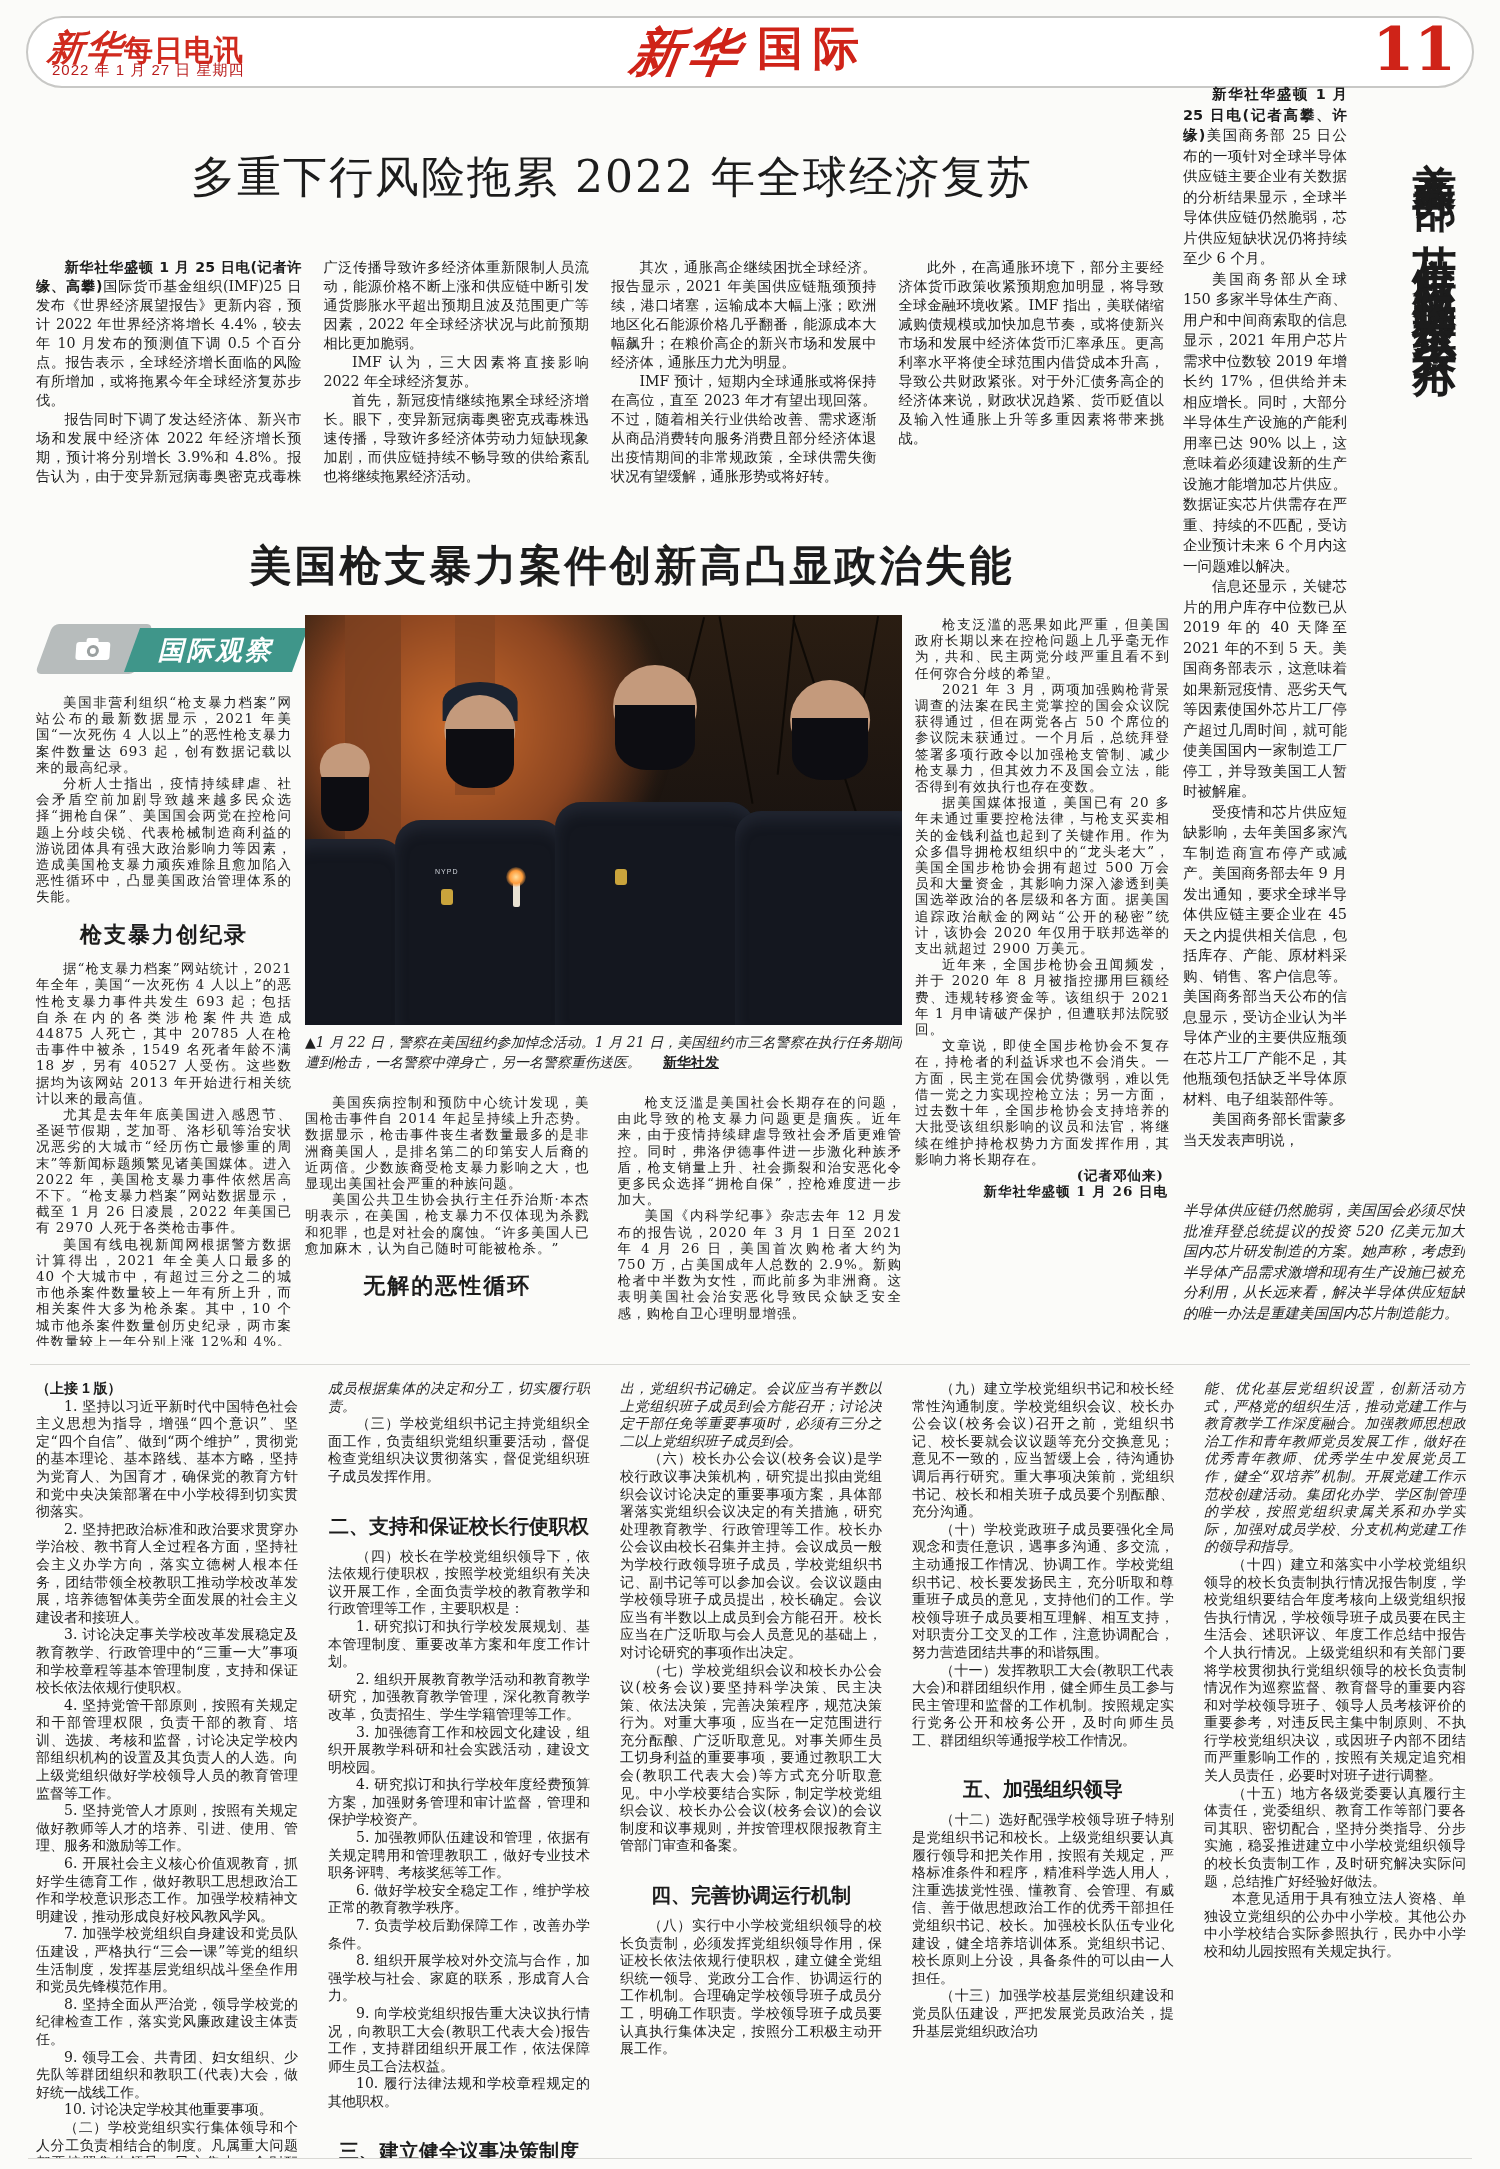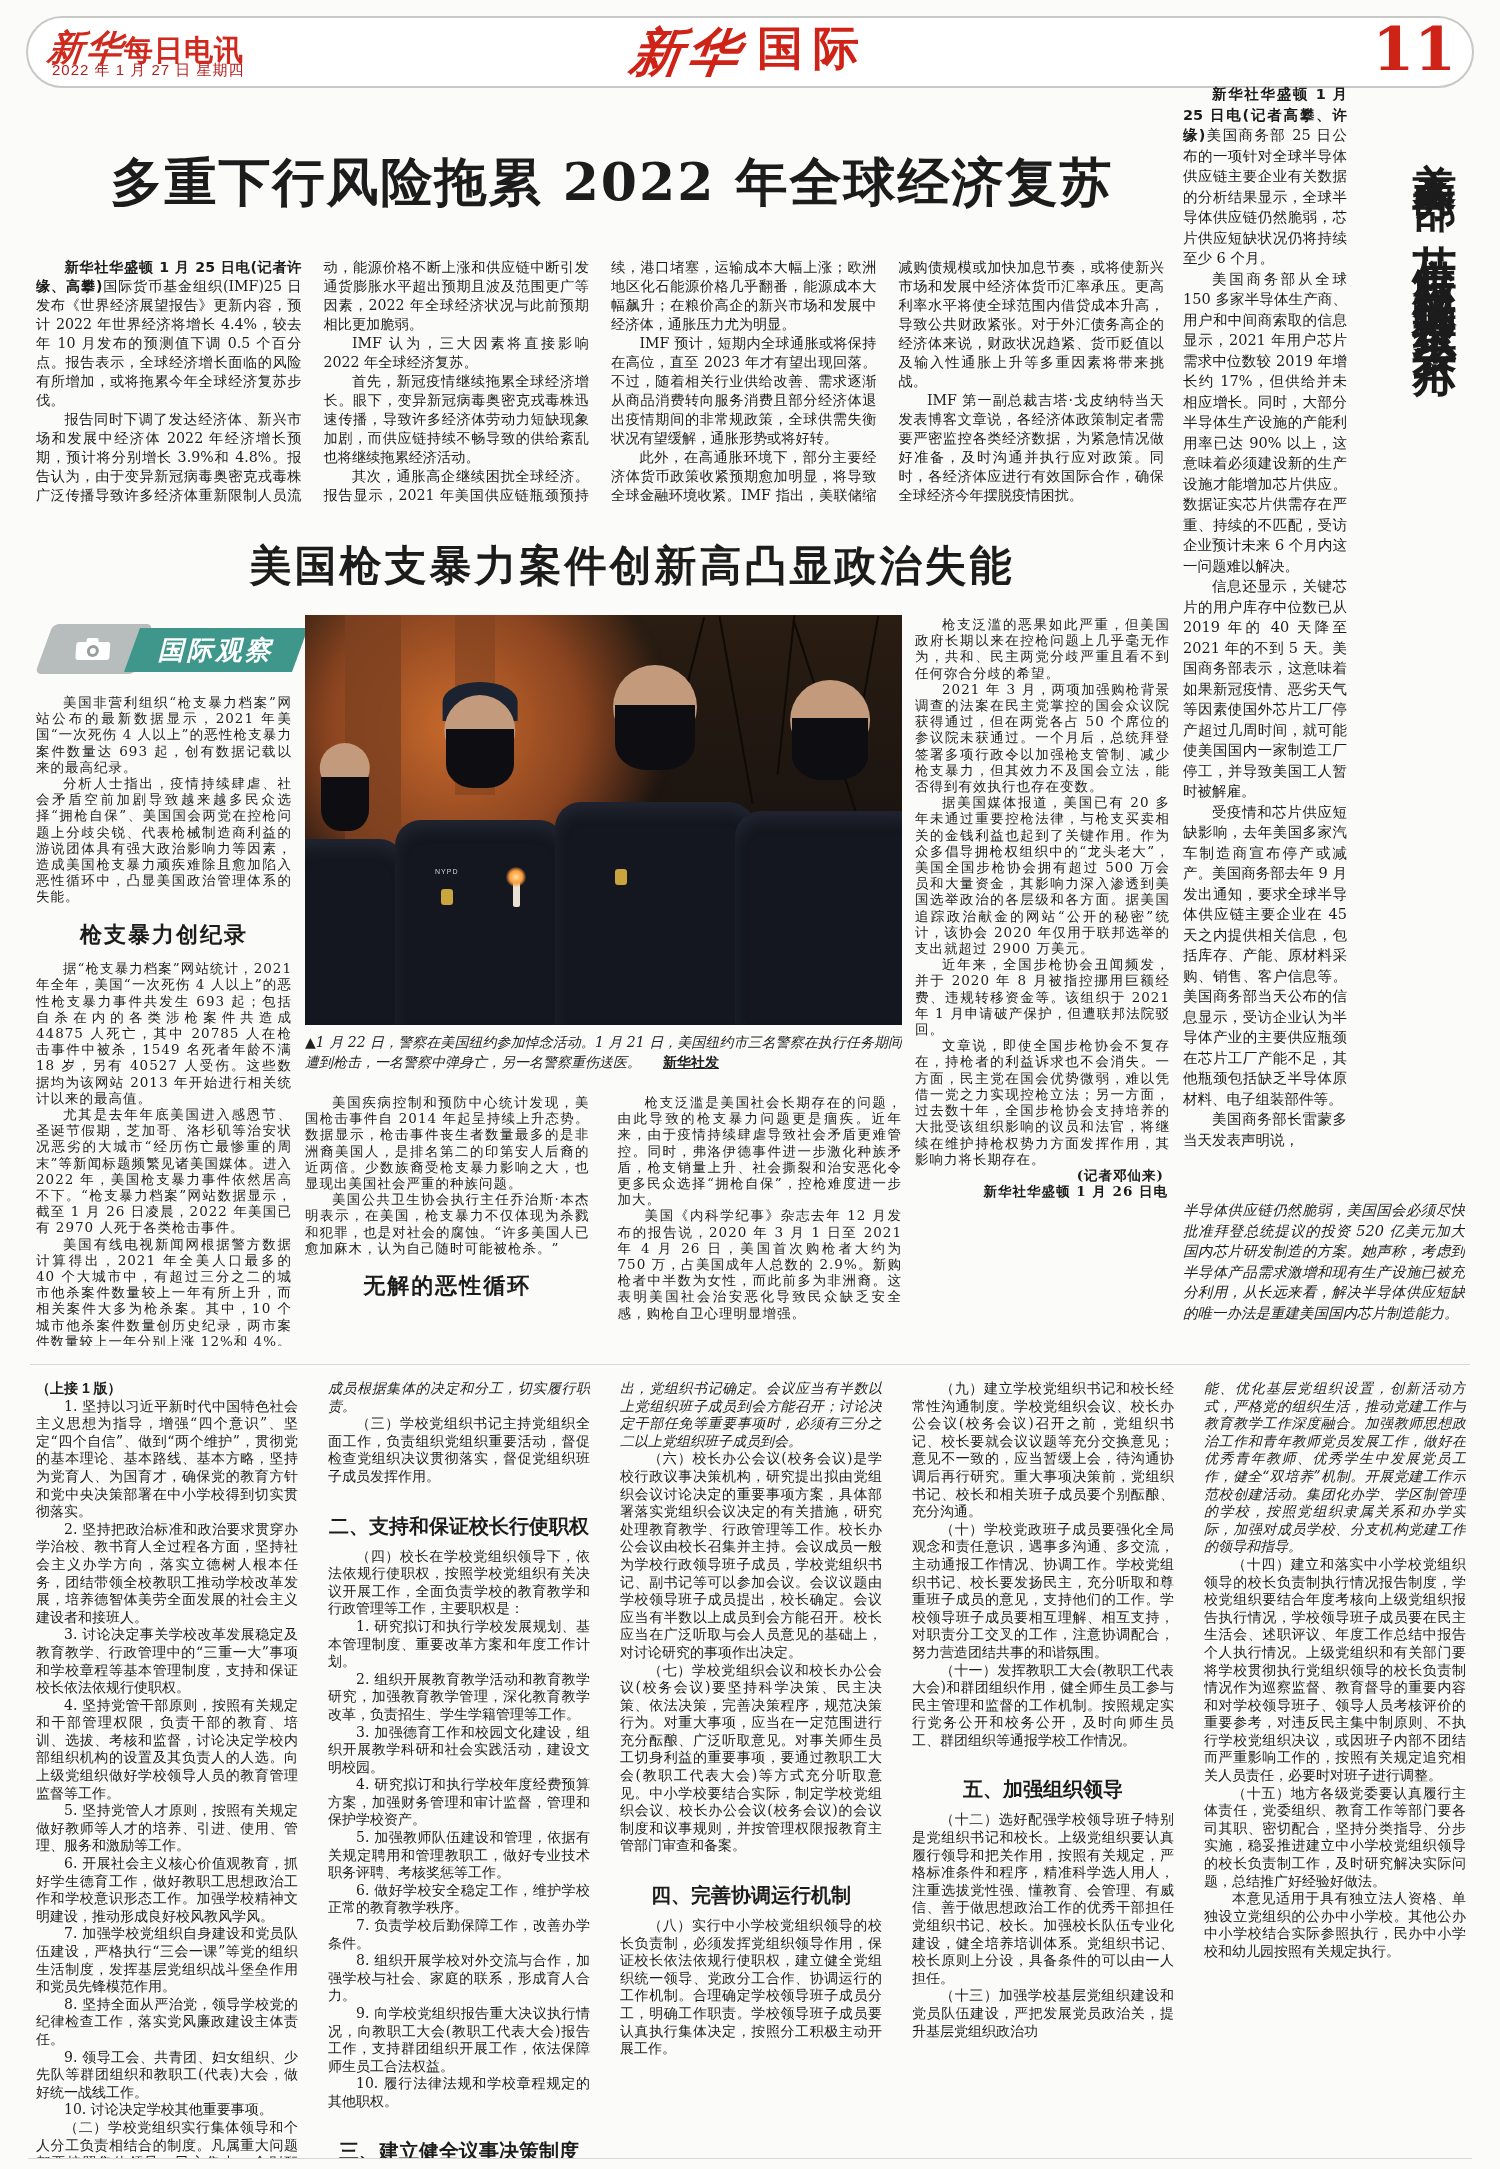--- a/index.html
+++ b/index.html
@@ -23,21 +23,21 @@
   .blk{margin:0;}
   .blk-p{text-indent:2em;text-align:justify;}
   .blk-pc{text-indent:0;text-align:justify;font-style:italic;}
   .blk-h{font-family:"Liberation Sans","DejaVu Sans",sans-serif;font-weight:bold;text-align:center;
          font-size:21px;line-height:1.25;margin:14px 0 10px;text-indent:0;}
   .blk-note{font-weight:bold;text-indent:0;font-family:"Liberation Sans",sans-serif;}
   .blk-sign{text-align:right;text-indent:0;padding-right:6px;font-weight:bold;}
   .blk-signb{text-align:right;font-weight:bold;text-indent:0;padding-right:2px;}
   .blk b{font-family:"DejaVu Sans","Liberation Sans",sans-serif;font-weight:bold;}
   
-  .eco-headline{left:60px;top:148px;width:1104px;text-align:center;font-size:52px;font-weight:700;
+  .eco-headline{left:60px;top:148px;width:1104px;text-align:center;font-size:44px;font-weight:400;
                 letter-spacing:2px;white-space:nowrap;}
   .eco-body{left:36px;top:258px;width:1128px;height:250px;overflow:hidden;
             column-count:4;column-gap:22px;font-size:14.2px;line-height:19px;}
   
   .chip-wrap{left:1183px;top:84px;width:282px;height:1246px;}
   .chip-row{display:flex;height:1108px;overflow:hidden;}
   .chip-text{width:164px;font-size:14.5px;line-height:20.5px;overflow:hidden;}
   .chip-vh{margin-left:auto;width:84px;writing-mode:vertical-rl;font-size:44px;font-weight:900;
            letter-spacing:8px;padding-top:42px;white-space:nowrap;}
   .chip-close{margin-top:8px;font-size:14.5px;line-height:20.5px;height:126px;overflow:hidden;}
@@ -104,21 +104,20 @@
 
 <div class="abs eco-headline">多重下行风险拖累 2022 年全球经济复苏</div>
 <div class="abs eco-body">
     <div class="blk blk-p"><b>新华社华盛顿 1 月 25 日电(记者许缘、高攀)</b>国际货币基金组织(IMF)25 日发布《世界经济展望报告》更新内容，预计 2022 年世界经济将增长 4.4%，较去年 10 月发布的预测值下调 0.5 个百分点。报告表示，全球经济增长面临的风险有所增加，或将拖累今年全球经济复苏步伐。</div>
     <div class="blk blk-p">报告同时下调了发达经济体、新兴市场和发展中经济体 2022 年经济增长预期，预计将分别增长 3.9%和 4.8%。报告认为，由于变异新冠病毒奥密克戎毒株广泛传播导致许多经济体重新限制人员流动，能源价格不断上涨和供应链中断引发通货膨胀水平超出预期且波及范围更广等因素，2022 年全球经济状况与此前预期相比更加脆弱。</div>
     <div class="blk blk-p">IMF 认为，三大因素将直接影响 2022 年全球经济复苏。</div>
     <div class="blk blk-p">首先，新冠疫情继续拖累全球经济增长。眼下，变异新冠病毒奥密克戎毒株迅速传播，导致许多经济体劳动力短缺现象加剧，而供应链持续不畅导致的供给紊乱也将继续拖累经济活动。</div>
     <div class="blk blk-p">其次，通胀高企继续困扰全球经济。报告显示，2021 年美国供应链瓶颈预持续，港口堵塞，运输成本大幅上涨；欧洲地区化石能源价格几乎翻番，能源成本大幅飙升；在粮价高企的新兴市场和发展中经济体，通胀压力尤为明显。</div>
     <div class="blk blk-p">IMF 预计，短期内全球通胀或将保持在高位，直至 2023 年才有望出现回落。不过，随着相关行业供给改善、需求逐渐从商品消费转向服务消费且部分经济体退出疫情期间的非常规政策，全球供需失衡状况有望缓解，通胀形势或将好转。</div>
     <div class="blk blk-p">此外，在高通胀环境下，部分主要经济体货币政策收紧预期愈加明显，将导致全球金融环境收紧。IMF 指出，美联储缩减购债规模或加快加息节奏，或将使新兴市场和发展中经济体货币汇率承压。更高利率水平将使全球范围内借贷成本升高，导致公共财政紧张。对于外汇债务高企的经济体来说，财政状况趋紧、货币贬值以及输入性通胀上升等多重因素将带来挑战。</div>
-    <div class="blk blk-p">IMF 第一副总裁吉塔·戈皮纳特当天发表博客文章说，各经济体政策制定者需要严密监控各类经济数据，为紧急情况做好准备，及时沟通并执行应对政策。同时，各经济体应进行有效国际合作，确保全球经济今年摆脱疫情困扰。</div>
   </div>
 
 <div class="abs chip-wrap">
   <div class="chip-row">
     <div class="chip-text">
         <div class="blk blk-p"><b>新华社华盛顿 1 月 25 日电(记者高攀、许缘)</b>美国商务部 25 日公布的一项针对全球半导体供应链主要企业有关数据的分析结果显示，全球半导体供应链仍然脆弱，芯片供应短缺状况仍将持续至少 6 个月。</div>
         <div class="blk blk-p">美国商务部从全球 150 多家半导体生产商、用户和中间商索取的信息显示，2021 年用户芯片需求中位数较 2019 年增长约 17%，但供给并未相应增长。同时，大部分半导体生产设施的产能利用率已达 90% 以上，这意味着必须建设新的生产设施才能增加芯片供应。数据证实芯片供需存在严重、持续的不匹配，受访企业预计未来 6 个月内这一问题难以解决。</div>
         <div class="blk blk-p">信息还显示，关键芯片的用户库存中位数已从 2019 年的 40 天降至 2021 年的不到 5 天。美国商务部表示，这意味着如果新冠疫情、恶劣天气等因素使国外芯片工厂停产超过几周时间，就可能使美国国内一家制造工厂停工，并导致美国工人暂时被解雇。</div>
         <div class="blk blk-p">受疫情和芯片供应短缺影响，去年美国多家汽车制造商宣布停产或减产。美国商务部去年 9 月发出通知，要求全球半导体供应链主要企业在 45 天之内提供相关信息，包括库存、产能、原材料采购、销售、客户信息等。美国商务部当天公布的信息显示，受访企业认为半导体产业的主要供应瓶颈在芯片工厂产能不足，其他瓶颈包括缺乏半导体原材料、电子组装部件等。</div>
         <div class="blk blk-p">美国商务部长雷蒙多当天发表声明说，</div>

